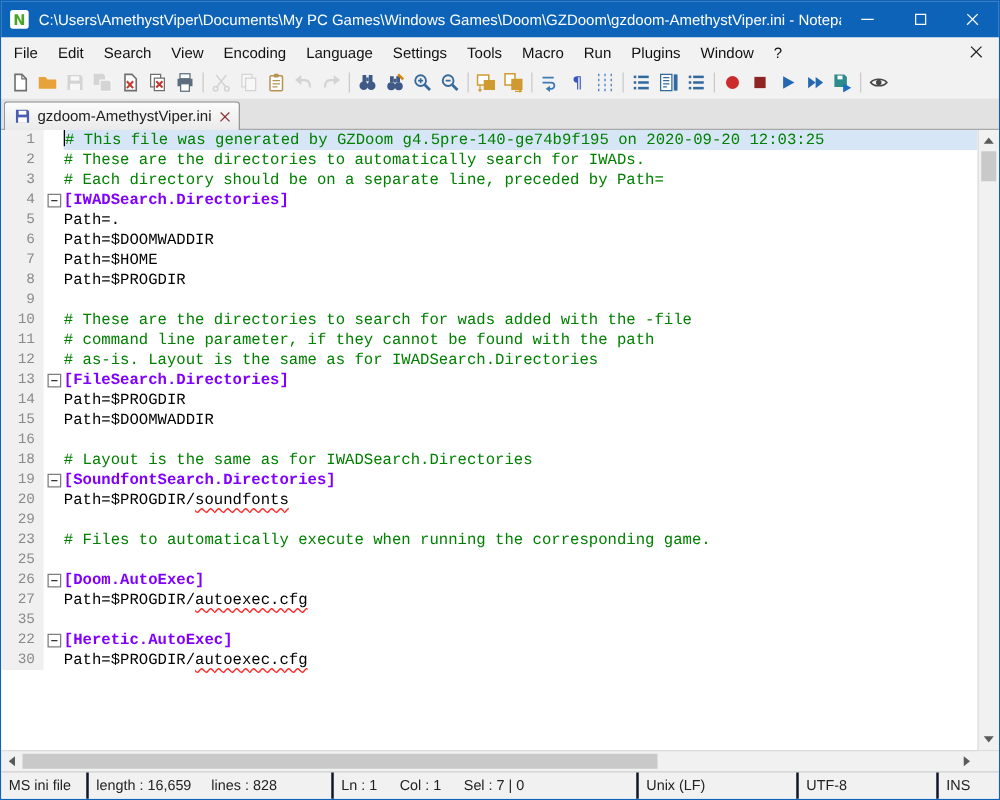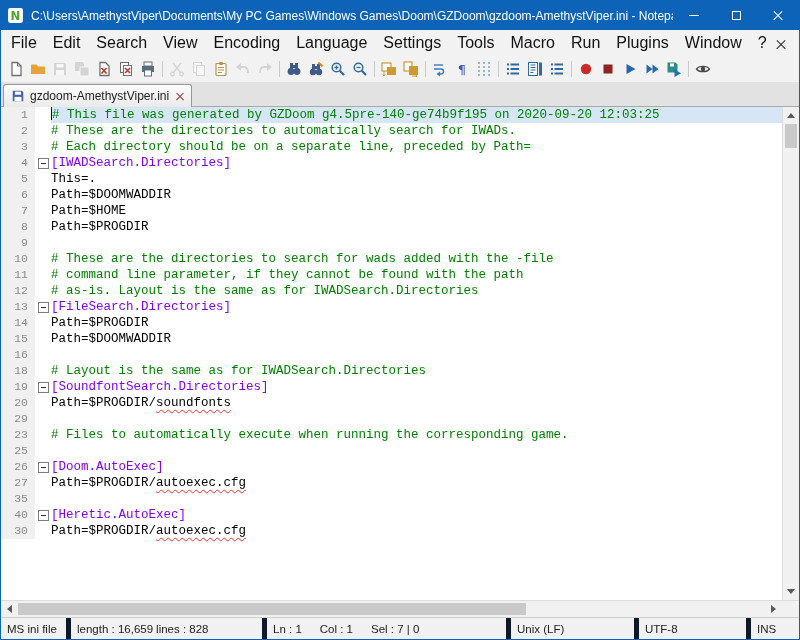--- a/index.html
+++ b/index.html
@@ -15,21 +15,21 @@
   .win-btn{width:42px;display:flex;align-items:center;justify-content:center}
   .glyph-min{width:10px;height:1px;background:#fff}
   .glyph-max{width:9px;height:9px;border:1px solid #fff}
   .xicon{position:relative;width:10px;height:10px;display:inline-block}
   .xicon::before,.xicon::after{content:"";position:absolute;left:-1px;top:4.5px;width:12px;height:1.3px;background:currentColor}
   .xicon::before{transform:rotate(45deg)}
   .xicon::after{transform:rotate(-45deg)}
   .win-btn .xicon{color:#fff}
 
   
-  .menubar{flex:0 0 23px;display:flex;align-items:center;background:#f2f2f2;font-size:16px;color:#111;padding-left:2px}
+  .menubar{flex:0 0 23px;display:flex;align-items:center;background:#f2f2f2;font-size:12px;color:#111;padding-left:2px}
   .menu-item{padding:4px 8px;cursor:default}
   .menubar-x{margin-left:auto;margin-right:14px;color:#222}
 
   
   .toolbar{flex:0 0 26px;display:flex;align-items:center;background:#f2f2f2;padding:2px 4px}
   .tb-btn{width:22px;height:22px;display:flex;align-items:center;justify-content:center;border-radius:2px}
   .tb-btn.disabled{opacity:.45}
   .tb-sep{width:1px;height:16px;background:#c9c9c9;margin:0 3px}
 
   
@@ -44,21 +44,21 @@
   .main{flex:1 1 auto;display:flex;min-height:0;background:#fff}
   .code-wrap{flex:1 1 auto;overflow:hidden;font-family:"Liberation Mono",monospace;font-size:12.5px;line-height:16px}
   .code-line{display:flex;height:16px}
   .ln{flex:0 0 34px;text-align:right;padding-right:7px;color:#8a8a8a;background:#f0f0f0;font-size:11.5px}
   .fold{flex:0 0 16px;background:#fff;display:flex;align-items:center;justify-content:center}
   .txt{flex:1 1 auto;white-space:pre;color:var(--c-default,#000)}
   .code-line.cur .txt{background:var(--c-curline,#d7e6f6)}
   .foldbox{width:11px;height:11px;border:1px solid #7d7d7d;background:#fff;position:relative}
   .foldbox::after{content:"";position:absolute;left:2px;right:2px;top:4px;height:1px;background:#333}
   .tok-c{color:var(--c-comment,#008000)}
-  .tok-s{color:var(--c-section,#8000ff);font-weight:normal}
+  .tok-s{color:var(--c-section,#8000ff);font-weight:bold}
   .tok-d{color:var(--c-default,#000)}
   .tok-cu{color:var(--c-comment,#008000)}
   .tok-du{color:var(--c-default,#000)}
   .tok-cu,.tok-du{text-decoration-line:underline;text-decoration-style:wavy;text-decoration-color:var(--c-squiggle,#f00);text-decoration-thickness:1px;text-underline-offset:3px}
   .caret{display:inline-block;width:1px;height:13px;background:#000;vertical-align:-2px}
 
   
   .vscroll{flex:0 0 17px;background:#f1f1f1;border-left:1px solid #dcdcdc;display:flex;flex-direction:column}
   .scroll-arrow{flex:0 0 17px;display:flex;align-items:center;justify-content:center}
   .arr-up{width:0;height:0;border-left:4px solid transparent;border-right:4px solid transparent;border-bottom:5px solid #5a5a5a}
@@ -67,24 +67,24 @@
   .arr-right{width:0;height:0;border-top:4px solid transparent;border-bottom:4px solid transparent;border-left:5px solid #5a5a5a}
   .vtrack{flex:1 1 auto;position:relative}
   .vthumb{position:absolute;left:2px;top:0;width:12px;height:24px;background:#c9c9c9}
   .hscroll-row{flex:0 0 17px;display:flex;background:#f1f1f1;border-top:1px solid #dcdcdc}
   .htrack{flex:1 1 auto;position:relative}
   .hthumb{position:absolute;left:0;top:2px;height:12px;width:68%;background:#c9c9c9}
   .corner{flex:0 0 17px;background:#f1f1f1}
 
   
   .statusbar{flex:0 0 22px;background:#f1f1f1;border-top:1px solid #cfcfcf;display:flex;align-items:stretch;font-size:11.5px;color:#222}
-  .sb-cell{display:flex;align-items:center;padding:0 6px;border-right:5px solid #0f172a;white-space:pre;overflow:hidden}
+  .sb-cell{display:flex;align-items:center;padding:0 6px;border-right:2px solid #0f172a;white-space:pre;overflow:hidden}
   .sb-doctype{flex:0 0 70px}
   .sb-len{flex:0 0 196px}
-  .sb-len span{margin-right:3px}
+  .sb-len span{margin-right:16px}
   .sb-cursor{flex:0 0 244px}
   .sb-cursor span{margin-right:18px}
   .sb-eol{flex:0 0 128px}
   .sb-enc{flex:0 0 112px}
   .sb-ins{flex:1 1 auto;border-right:none}
 </style>
 </head>
 <body>
 
 <svg style="position:absolute;width:0;height:0" aria-hidden="true">
@@ -455,21 +455,21 @@
         <div class="code-line">
           <div class="ln">4</div>
           <div class="fold">
             <span class="foldbox"></span>
           </div>
           <div class="txt"><span class="tok-s">[IWADSearch.Directories]</span></div>
         </div>
         <div class="code-line">
           <div class="ln">5</div>
           <div class="fold"></div>
-          <div class="txt"><span class="tok-d">This=.</span></div>
+          <div class="txt"><span class="tok-d">Path=.</span></div>
         </div>
         <div class="code-line">
           <div class="ln">6</div>
           <div class="fold"></div>
           <div class="txt"><span class="tok-d">Path=$DOOMWADDIR</span></div>
         </div>
         <div class="code-line">
           <div class="ln">7</div>
           <div class="fold"></div>
           <div class="txt"><span class="tok-d">Path=$HOME</span></div>
@@ -564,21 +564,21 @@
           <div class="ln">27</div>
           <div class="fold"></div>
           <div class="txt"><span class="tok-d">Path=$PROGDIR/</span><span class="tok-du">autoexec.cfg</span></div>
         </div>
         <div class="code-line">
           <div class="ln">35</div>
           <div class="fold"></div>
           <div class="txt"></div>
         </div>
         <div class="code-line">
-          <div class="ln">40</div>
+          <div class="ln">22</div>
           <div class="fold">
             <span class="foldbox"></span>
           </div>
           <div class="txt"><span class="tok-s">[Heretic.AutoExec]</span></div>
         </div>
         <div class="code-line">
           <div class="ln">30</div>
           <div class="fold"></div>
           <div class="txt"><span class="tok-d">Path=$PROGDIR/</span><span class="tok-du">autoexec.cfg</span></div>
         </div>

